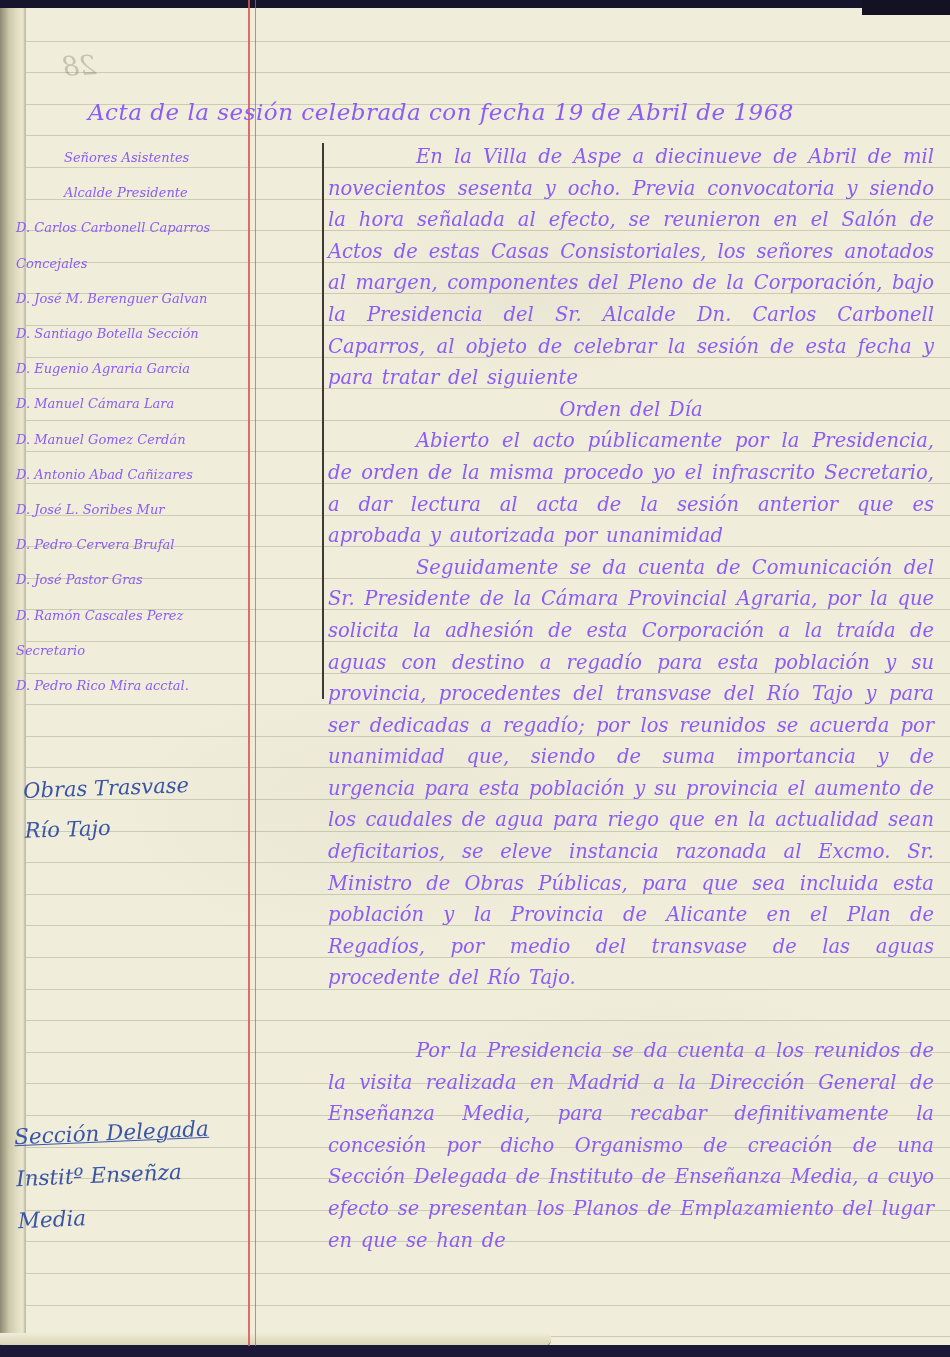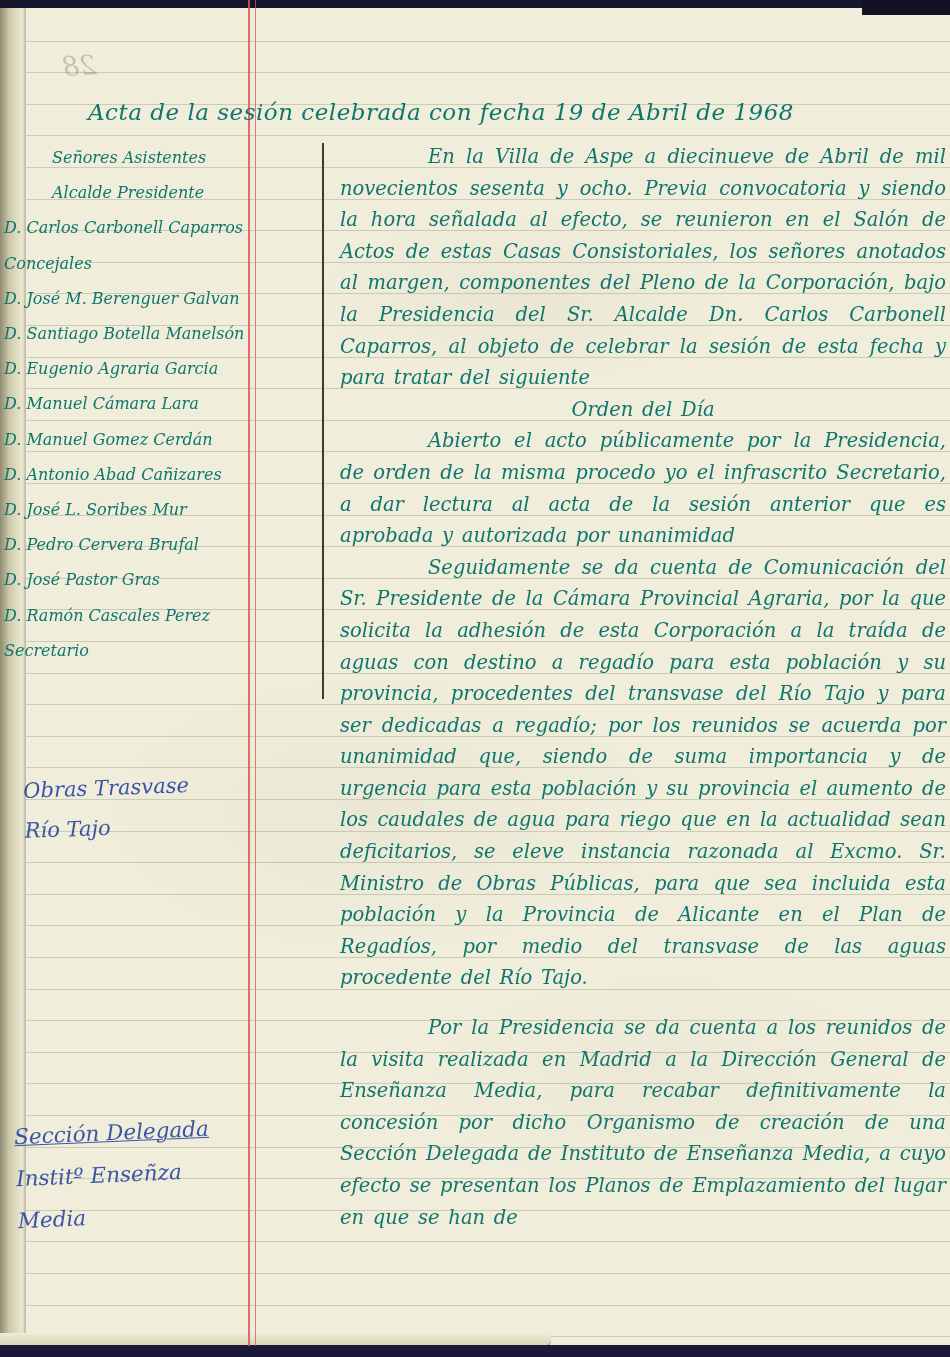--- a/index.html
+++ b/index.html
@@ -44,39 +44,39 @@
     position:absolute; left:248px; top:0; bottom:11px; width:5px;
     border-left:2px solid rgba(221,86,82,0.85);
     border-right:1.5px solid rgba(221,86,82,0.75);
   }
   
   .col-sep {
     position:absolute; left:322px; top:143px; height:556px; width:2px;
     background:#3b3a33;
   }
   
-  .hand { font-style:italic; color:#0f766e; }
+  .hand { font-style:italic; color:#8b5cf6; }
   .title {
     position:absolute; left:88px; top:99px; width:780px;
     font-size:23px; letter-spacing:0.5px; white-space:nowrap;
   }
   .margin-col {
-    position:absolute; left:4px; top:140px; width:306px;
-    font-size:16px; line-height:35.2px; white-space:nowrap;
+    position:absolute; left:16px; top:140px; width:306px;
+    font-size:13px; line-height:35.2px; white-space:nowrap;
   }
   .margin-col .mhead { padding-left:48px; }
   .margin-col .center { text-align:left; padding-left:0; }
   .body-col {
-    position:absolute; left:340px; top:141px; width:606px;
+    position:absolute; left:328px; top:141px; width:606px;
     font-size:19.5px; line-height:31.6px; text-align:justify;
     word-spacing:2.5px;
   }
   .body-col p { margin:0; text-indent:88px; }
   .orden { text-align:center; text-indent:0 !important; }
-  .body-col .gap-before { margin-top:18px; }
+  .body-col .gap-before { margin-top:41px; }
   
   .blue-note {
     position:absolute; color:#3a55a8; font-style:italic;
     white-space:nowrap;
   }
   .note-obras { left:24px; top:768px; font-size:21px; line-height:40px; transform:rotate(-2deg); }
   .note-seccion { left:16px; top:1112px; font-size:21.5px; line-height:42px; transform:rotate(-2.5deg); }
   .note-seccion .l1 { text-decoration:underline; text-decoration-thickness:1px; }
   
   .showthrough-num {
@@ -104,30 +104,31 @@
   <div class="showthrough-num hand">28</div>
 
   <div class="title hand">Acta de la sesión celebrada con fecha 19 de Abril de 1968</div>
 
   <div class="margin-col hand">
     <div class="mhead">Señores Asistentes</div>
     <div class="mhead">Alcalde Presidente</div>
     <div>D. Carlos Carbonell Caparros</div>
     <div class="center">Concejales</div>
     <div>D. José M. Berenguer Galvan</div>
-    <div>D. Santiago Botella Manelsón</div>
+    <div>D. Santiago Botella Sección</div>
     <div>D. Eugenio Agraria Garcia</div>
     <div>D. Manuel Cámara Lara</div>
     <div>D. Manuel Gomez Cerdán</div>
     <div>D. Antonio Abad Cañizares</div>
     <div>D. José L. Soribes Mur</div>
     <div>D. Pedro Cervera Brufal</div>
     <div>D. José Pastor Gras</div>
     <div>D. Ramón Cascales Perez</div>
     <div class="center">Secretario</div>
+    <div>D. Pedro Rico Mira acctal.</div>
   </div>
 
   <div class="blue-note note-obras">
     <div>Obras Trasvase</div>
     <div>Río Tajo</div>
   </div>
 
   <div class="blue-note note-seccion">
     <div class="l1">Sección Delegada</div>
     <div>Institº Enseñza</div>

